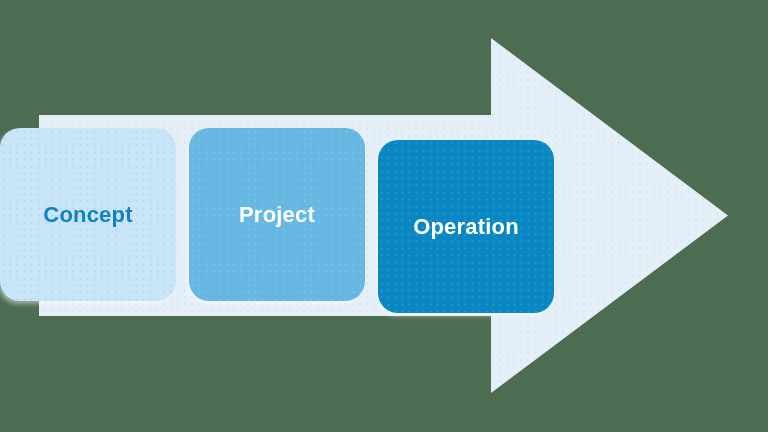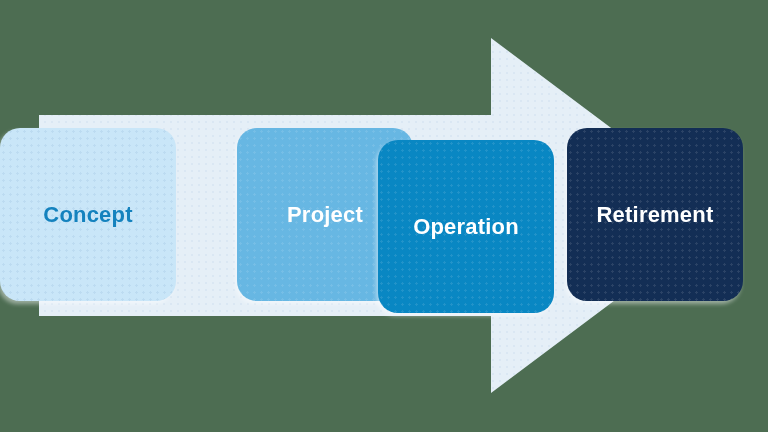--- a/index.html
+++ b/index.html
@@ -41,21 +41,21 @@
   
   .tex-dark {
     background-image: radial-gradient(rgba(255,255,255,0.10) 1px, transparent 1.3px);
     background-size: 7px 7px;
   }
   .tex-light {
     background-image: radial-gradient(rgba(90,140,185,0.12) 1px, transparent 1.3px);
     background-size: 7px 7px;
   }
   .stage-1 { left: 0px; }
-  .stage-2 { left: 189px; margin-left: 48px; }
+  .stage-2 { left: 189px; }
   .stage-3 { left: 378px; }
   .stage-4 { left: 567px; }
 </style>
 </head>
 <body>
 
 <div class="canvas" style="background-color: rgb(77, 109, 82);">
 
   <svg class="arrow-svg" viewBox="0 0 768 432" aria-hidden="true">
     <polygon points="39,115 491,115 491,38 728,215.5 491,393 491,316 39,316" fill="#e5eff7"></polygon>
@@ -73,17 +73,14 @@
   </div>
 
   <div class="stage stage-2 tex-dark" style="background-color: rgb(103, 183, 227); color: rgb(255, 255, 255);">
     <span class="label">Project</span>
   </div>
 
   <div class="stage stage-3 tex-dark" style="background-color: rgb(9, 135, 195); color: rgb(255, 255, 255); margin-top: 12px;">
     <span class="label">Operation</span>
   </div>
 
-  <div class="stage stage-4 tex-dark" style="background-color: rgb(19, 46, 85); color: rgb(255, 255, 255);">
-    <span class="label">Retirement</span>
-  </div>
 
 </div>
 
 </body></html>

